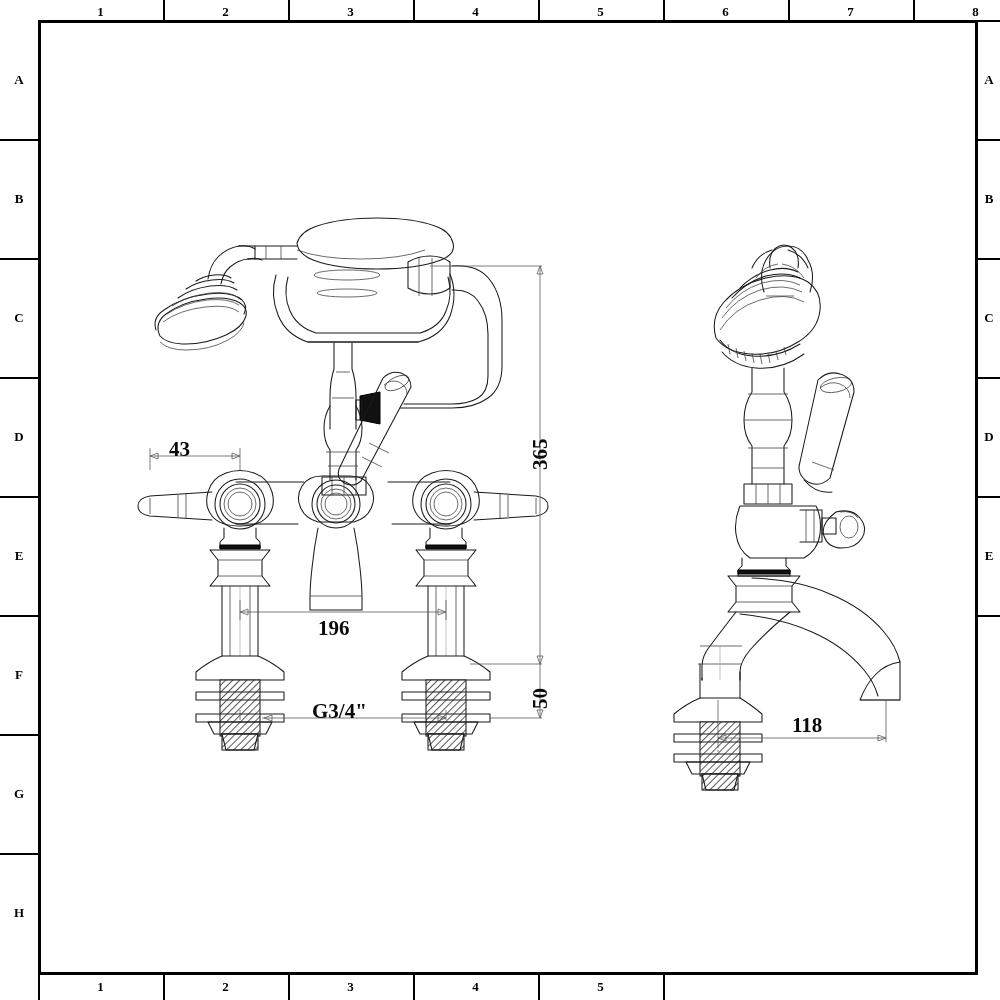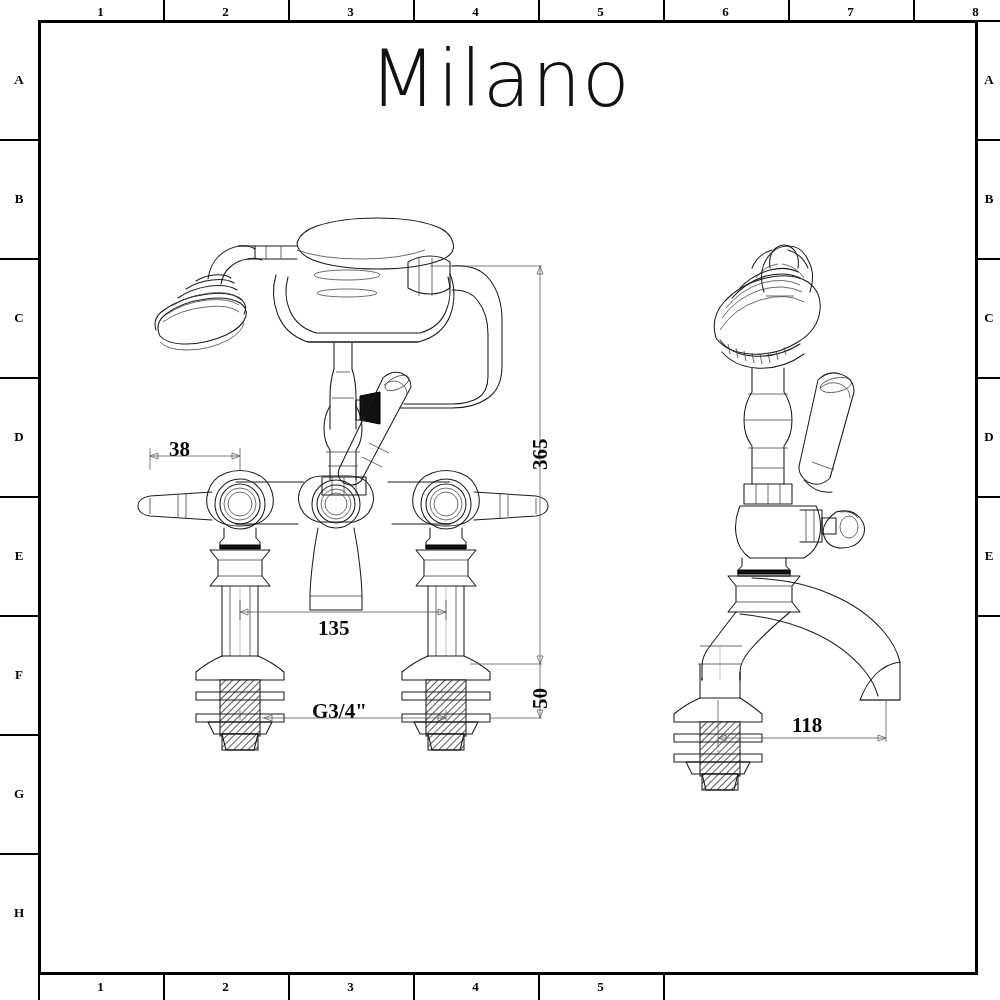--- a/index.html
+++ b/index.html
@@ -115,21 +115,20 @@
     fill: none;
     stroke: #9a9a9a;
     stroke-width: 0.6;
   }
 </style>
 </head>
 <body>
 
 <div id="page">
 
-  <div class="title">Milano</div>
 
   <div class="frame-rect"></div>
 
   <div id="zones">
       <div class="zone-label" style="left: 38px; top: 5px; width: 125px;">1</div>
       <div class="zone-label" style="left: 163px; top: 5px; width: 125px;">2</div>
       <div class="tick tick-v" style="left: 163px; top: 0px; height: 20px;"></div>
       <div class="zone-label" style="left: 288px; top: 5px; width: 125px;">3</div>
       <div class="tick tick-v" style="left: 288px; top: 0px; height: 20px;"></div>
       <div class="zone-label" style="left: 413px; top: 5px; width: 125px;">4</div>
@@ -496,23 +495,23 @@
     </g>
 
     <defs>
       <pattern id="hatchA" width="5" height="5" patternTransform="rotate(45)" patternUnits="userSpaceOnUse">
         <rect width="5" height="5" fill="#ffffff"></rect>
         <line x1="0" y1="0" x2="0" y2="5" stroke="#2a2a2a" stroke-width="1.6"></line>
       </pattern>
     </defs>
   </svg>
 
-  <div class="dim-text" style="left:169px; top:437px;">38</div>
-
-  <div class="dim-text" style="left:318px; top:616px;">135</div>
+  <div class="dim-text" style="left:169px; top:437px;">43</div>
+
+  <div class="dim-text" style="left:318px; top:616px;">196</div>
 
   <div class="dim-text" style="left:312px; top:699px;">G3/4"</div>
 
   <div class="dim-text rot" style="left:528px; top:470px;">365</div>
 
   <div class="dim-text rot" style="left:528px; top:709px;">50</div>
 
   <div class="dim-text" style="left:792px; top:713px;">118</div>
 
 </div>

